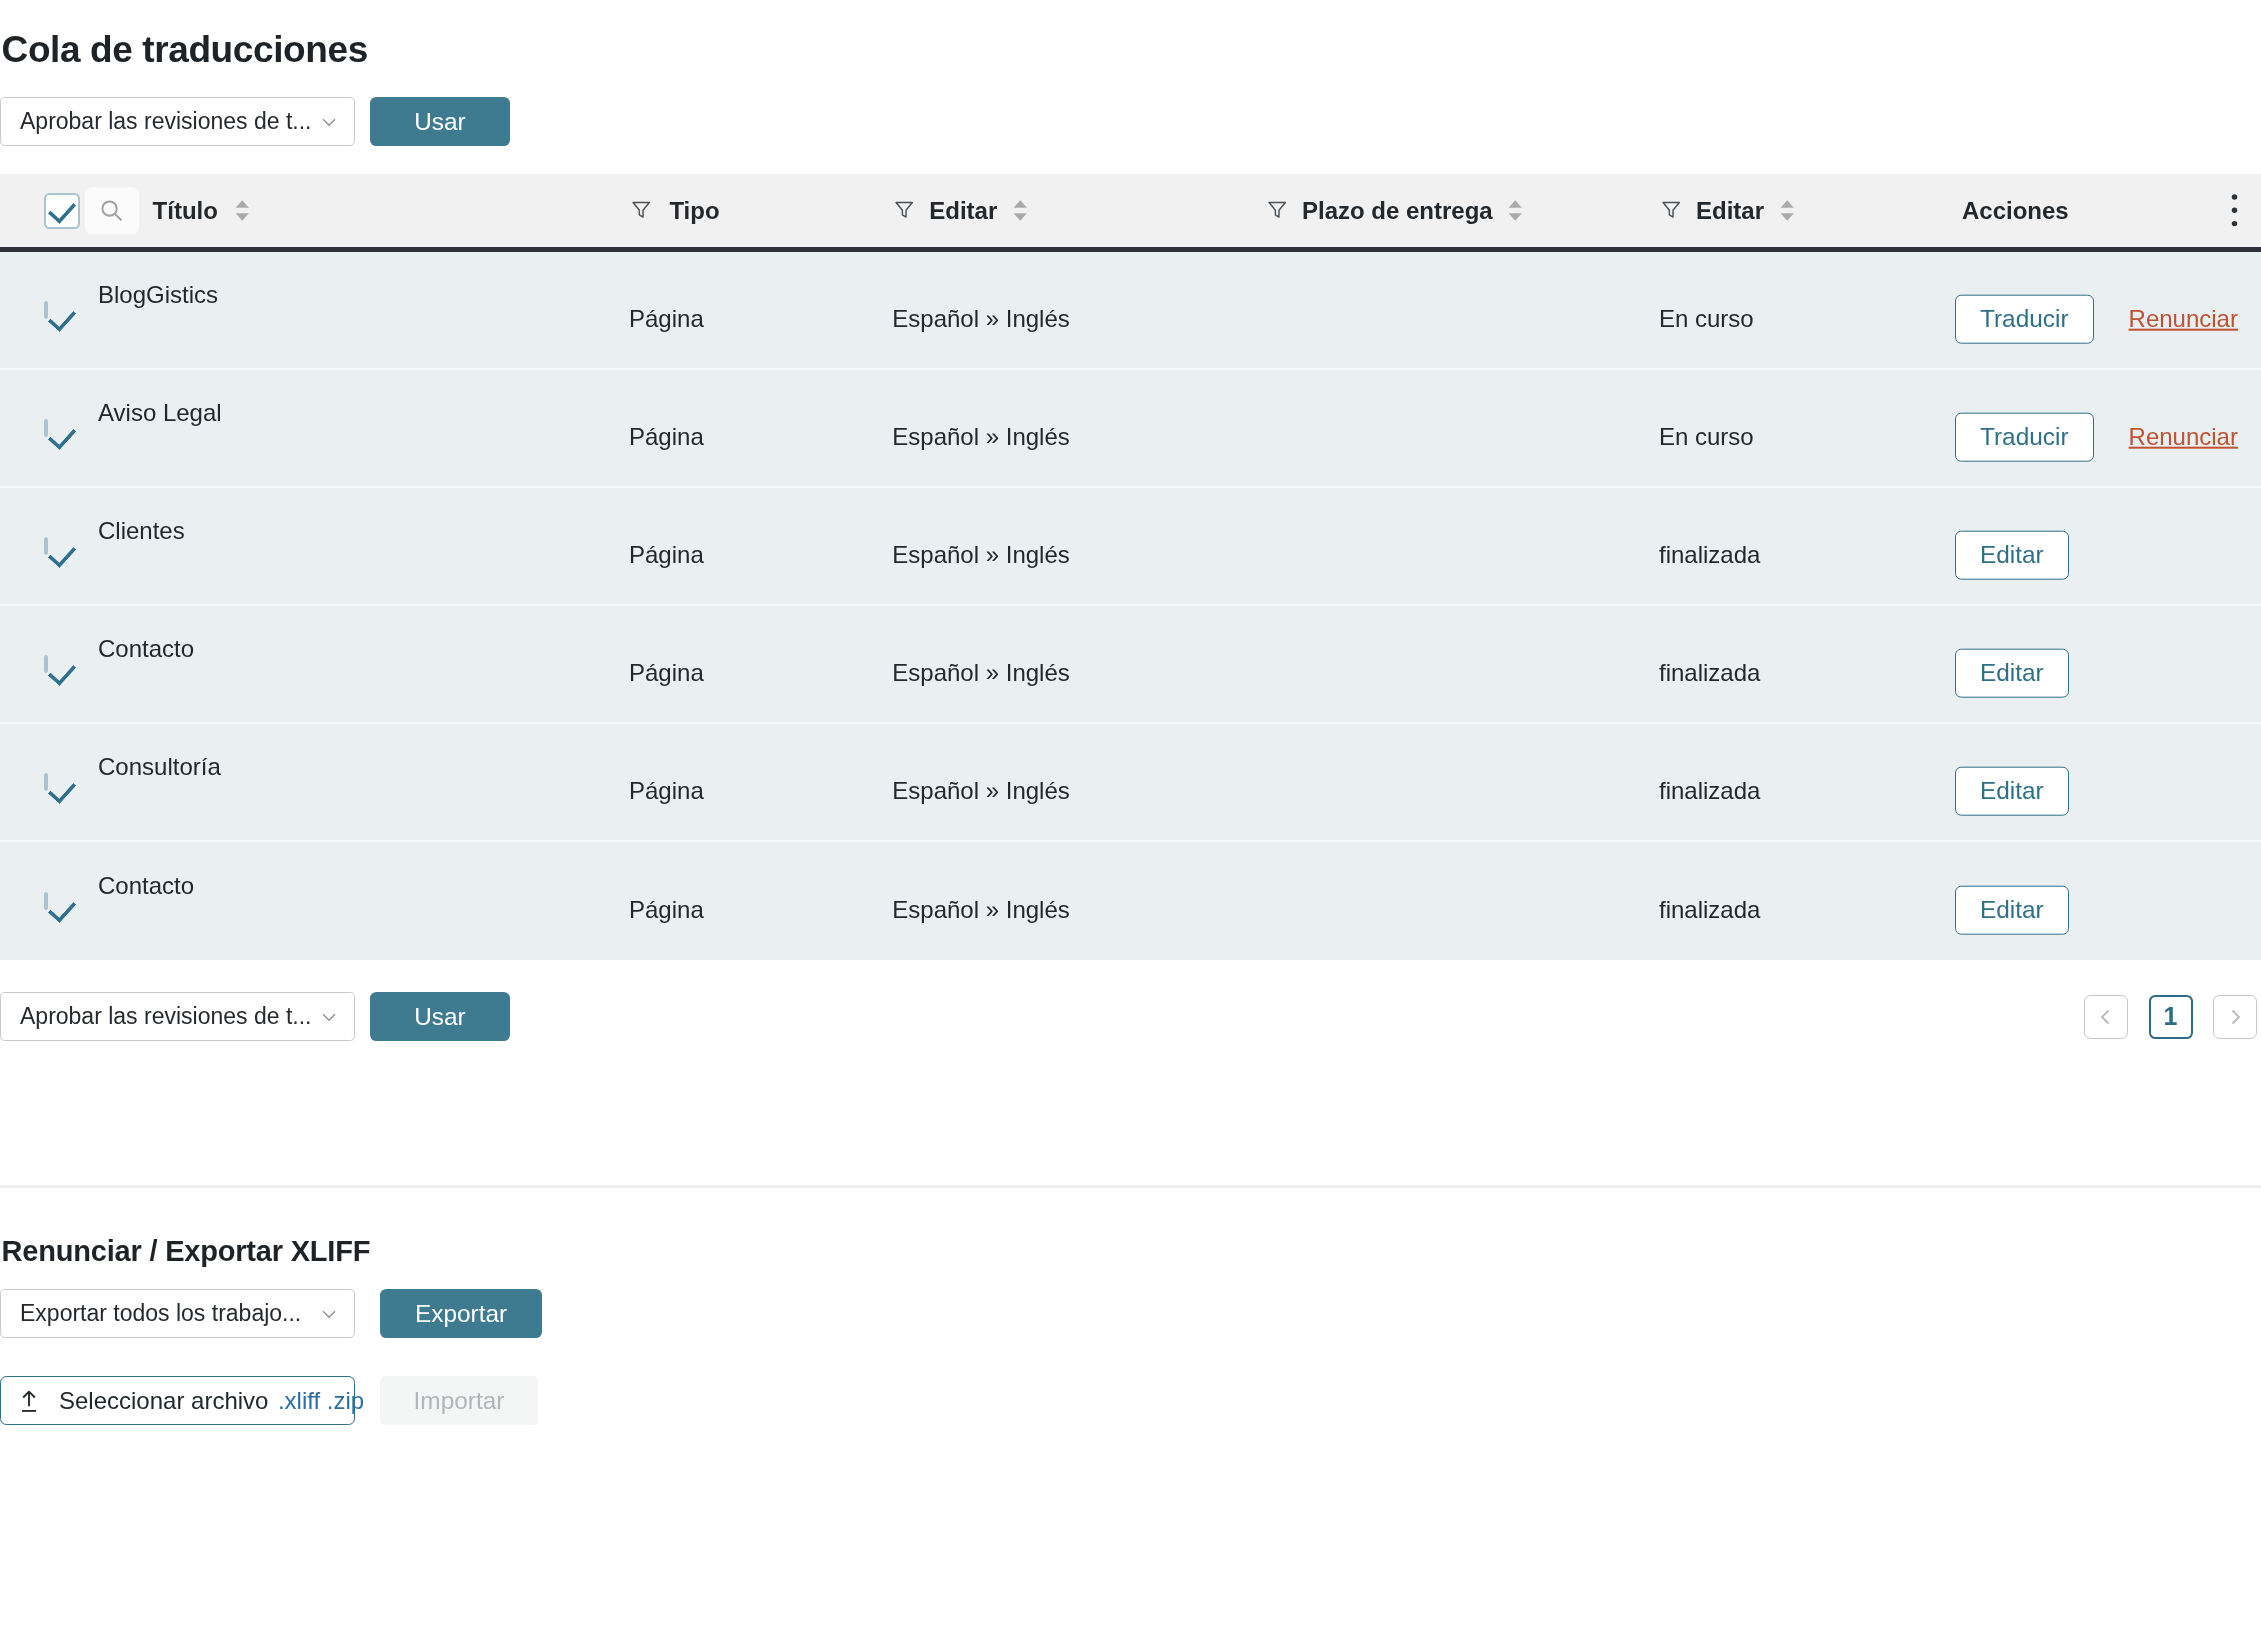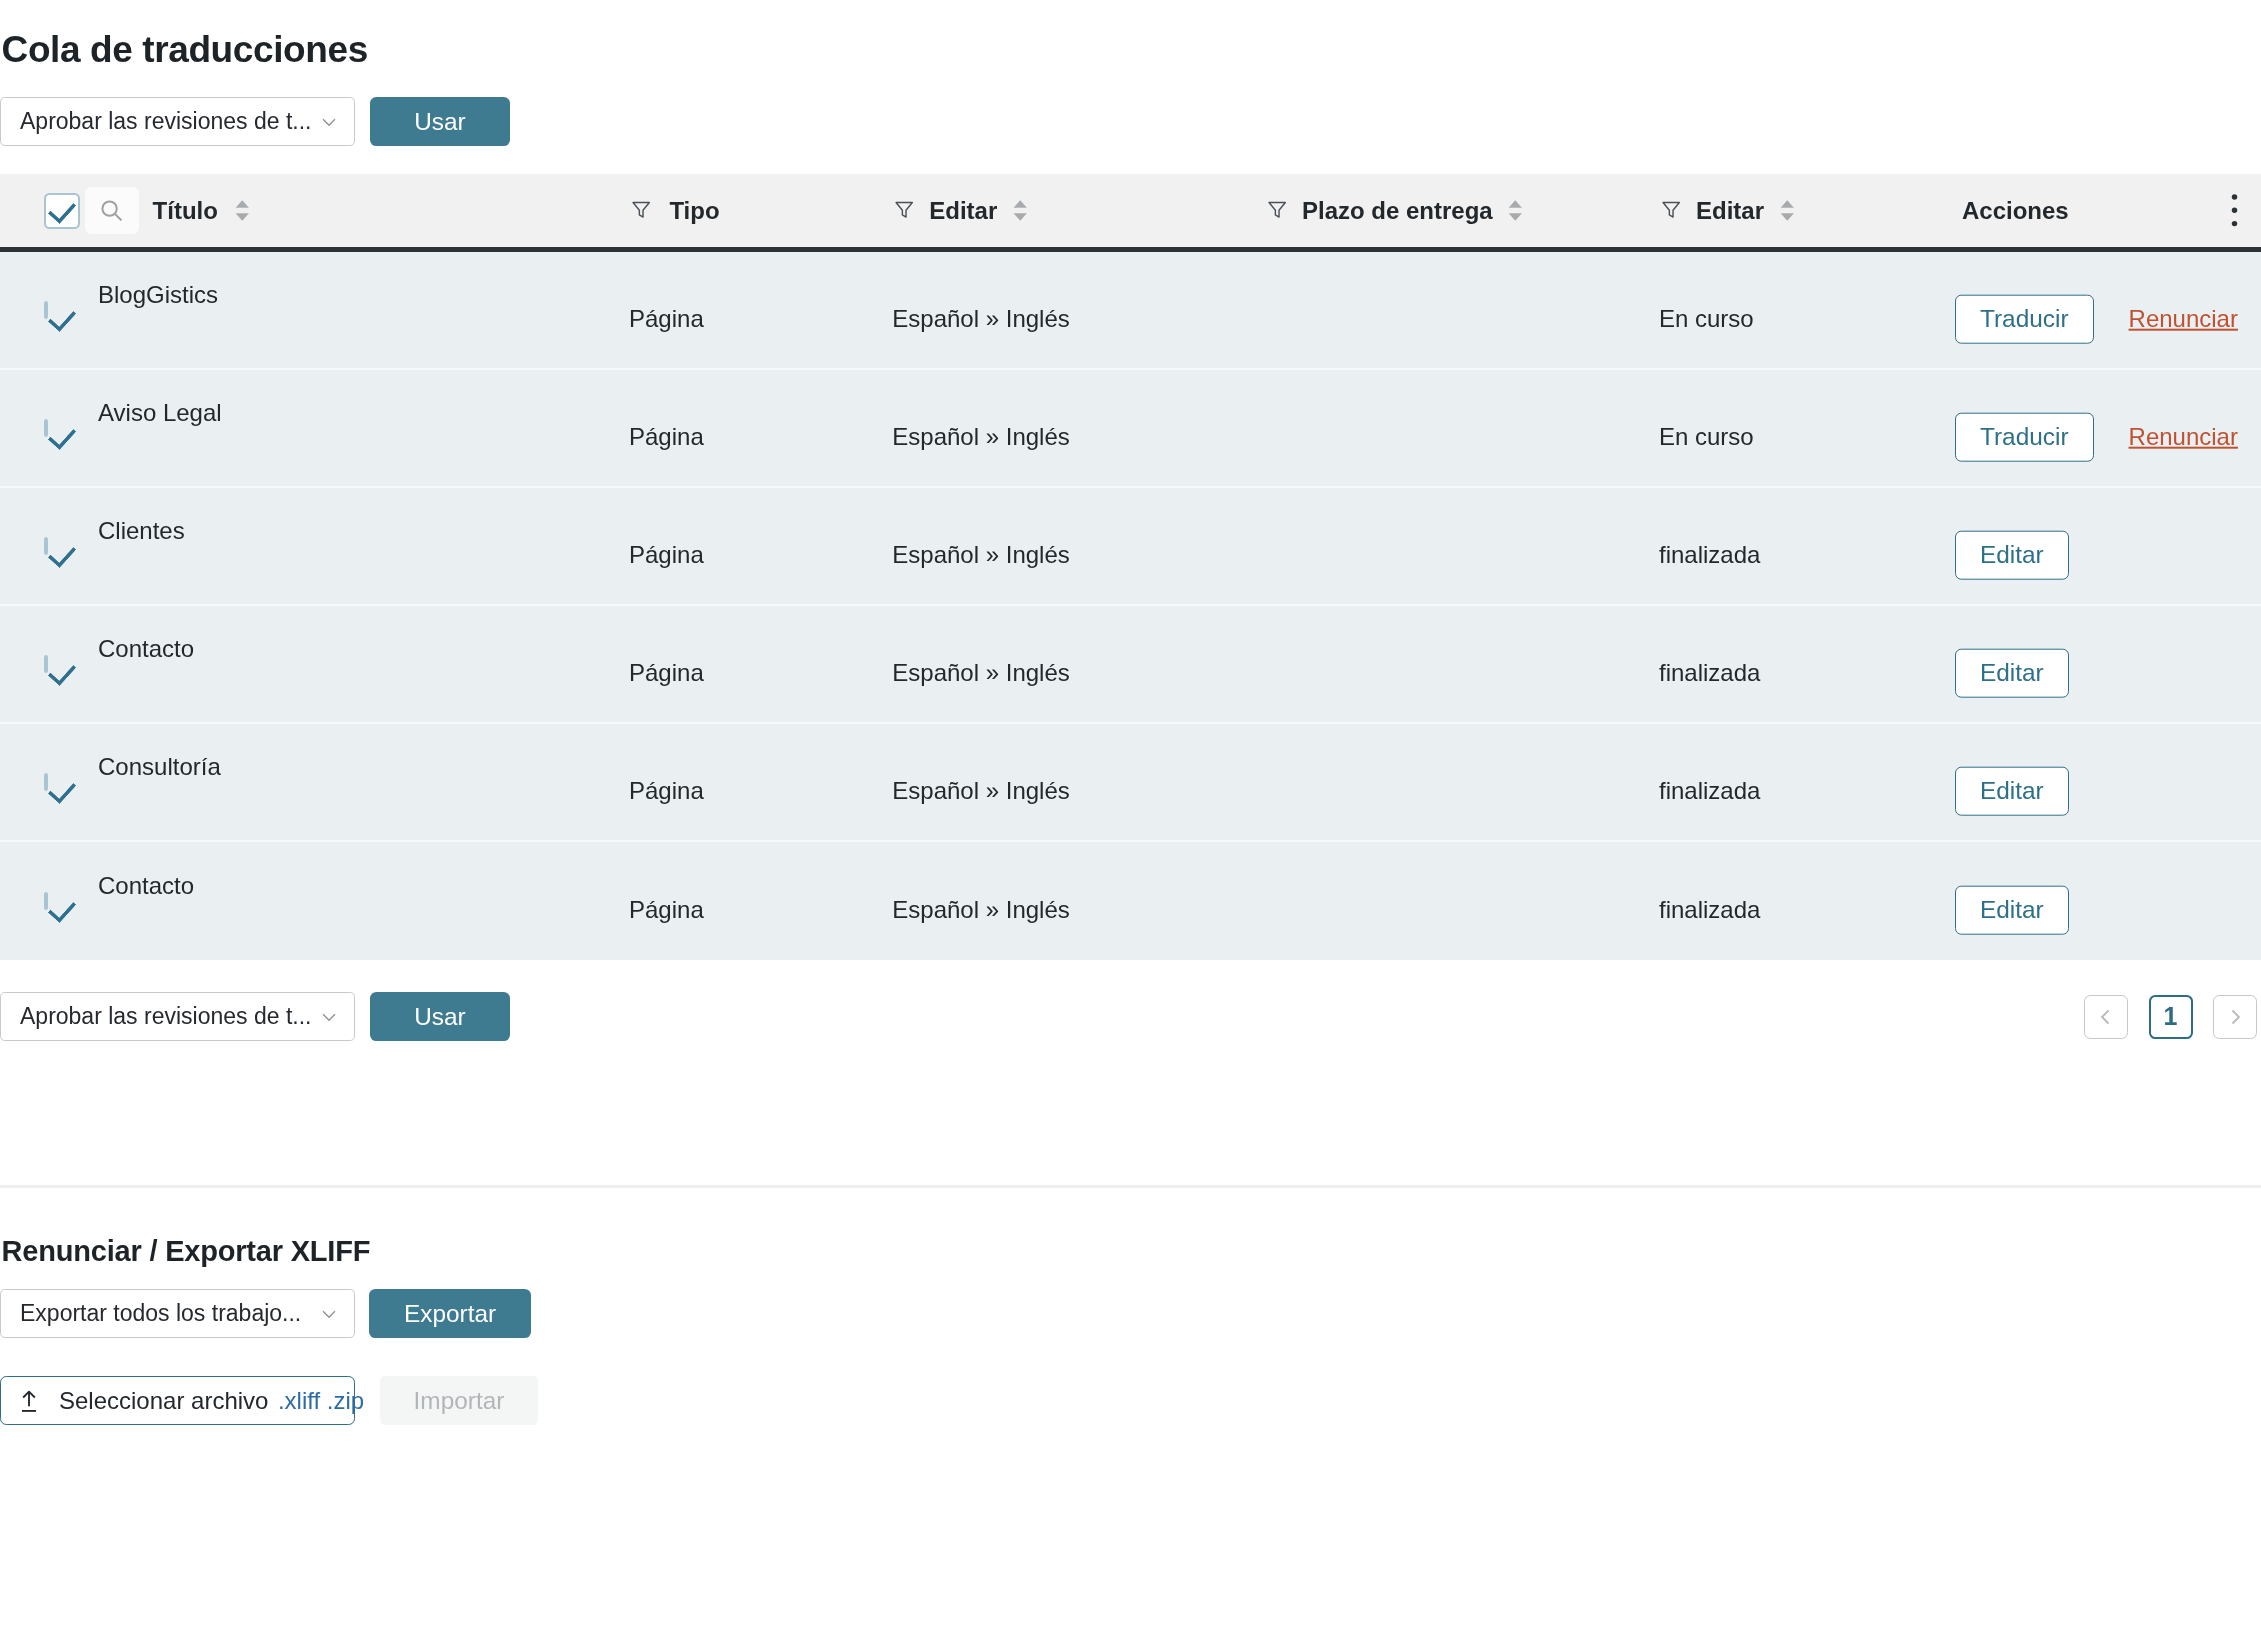--- a/index.html
+++ b/index.html
@@ -49,21 +49,21 @@
     height: 49px; padding: 8px 24px;
     background: #fff; color: #2e7088;
     border: 1.6px solid #2e6f88; border-radius: 6.3px;
     font-size: 24.4px; font-family: inherit; cursor: pointer;
   }
   .btn-disabled {
     height: 49px; min-width: 158px; padding: 0 32px;
     background: #f4f5f5; color: #b2b6b9; border: none; border-radius: 4.7px;
     font-size: 24.4px; font-family: inherit; cursor: default; margin-left: 25px;
   }
-  .btn-export { margin-left: 14px; }
+  .btn-export { margin-left: 25px; }
 
   .file-button {
     width: 355px; height: 49px; background: #fff;
     border: 1.6px solid #2e6f88; border-radius: 6.3px;
     display: flex; align-items: center; padding: 0 14px; cursor: pointer;
     font-family: inherit; font-size: 24px;
   }
   .file-label { margin-left: 16px; color: #23282d; white-space: nowrap; }
   .file-ext   { margin-left: 9.5px; color: #2e6da4; white-space: nowrap; }
 

